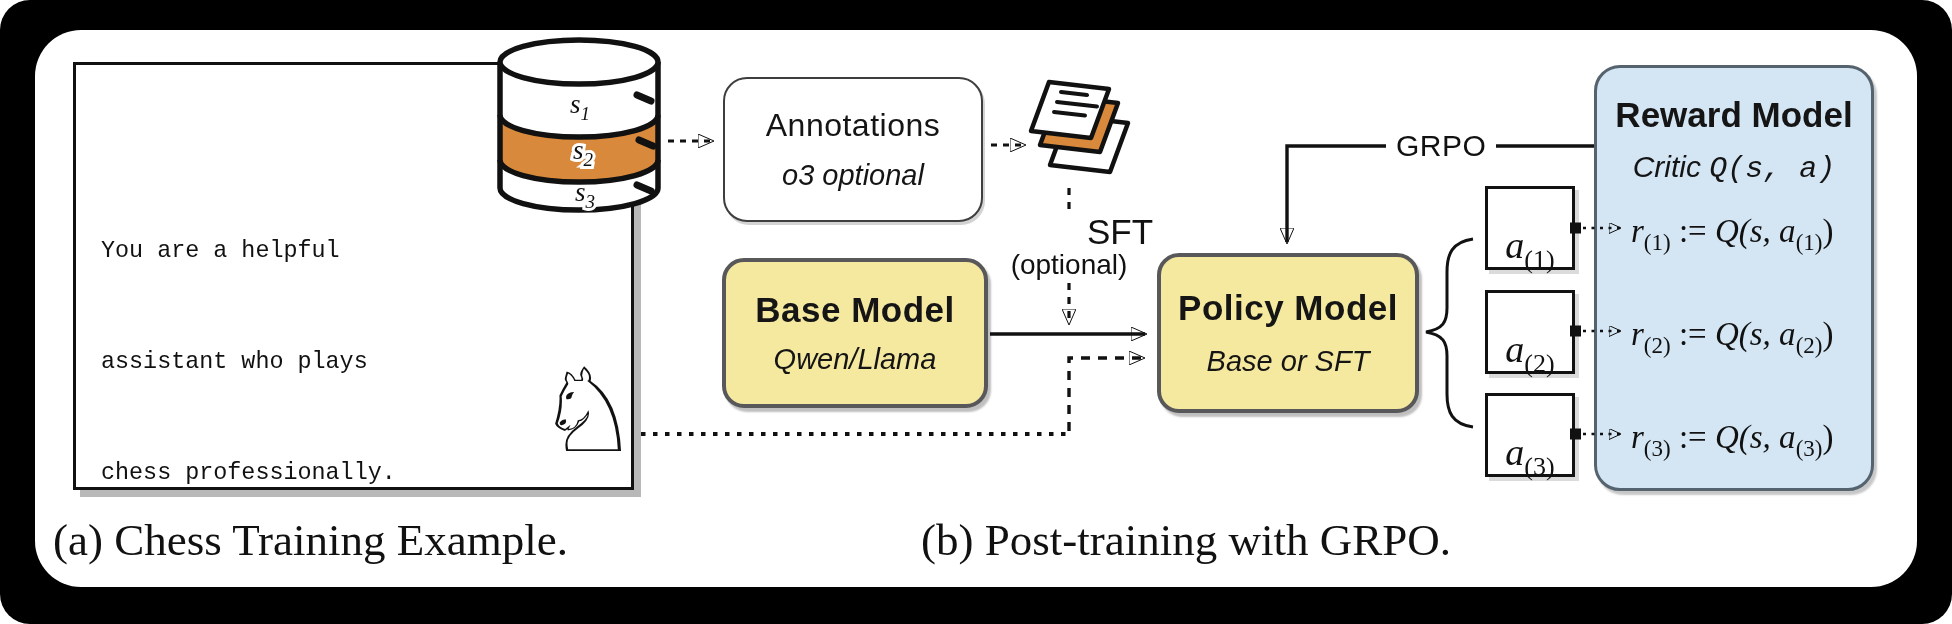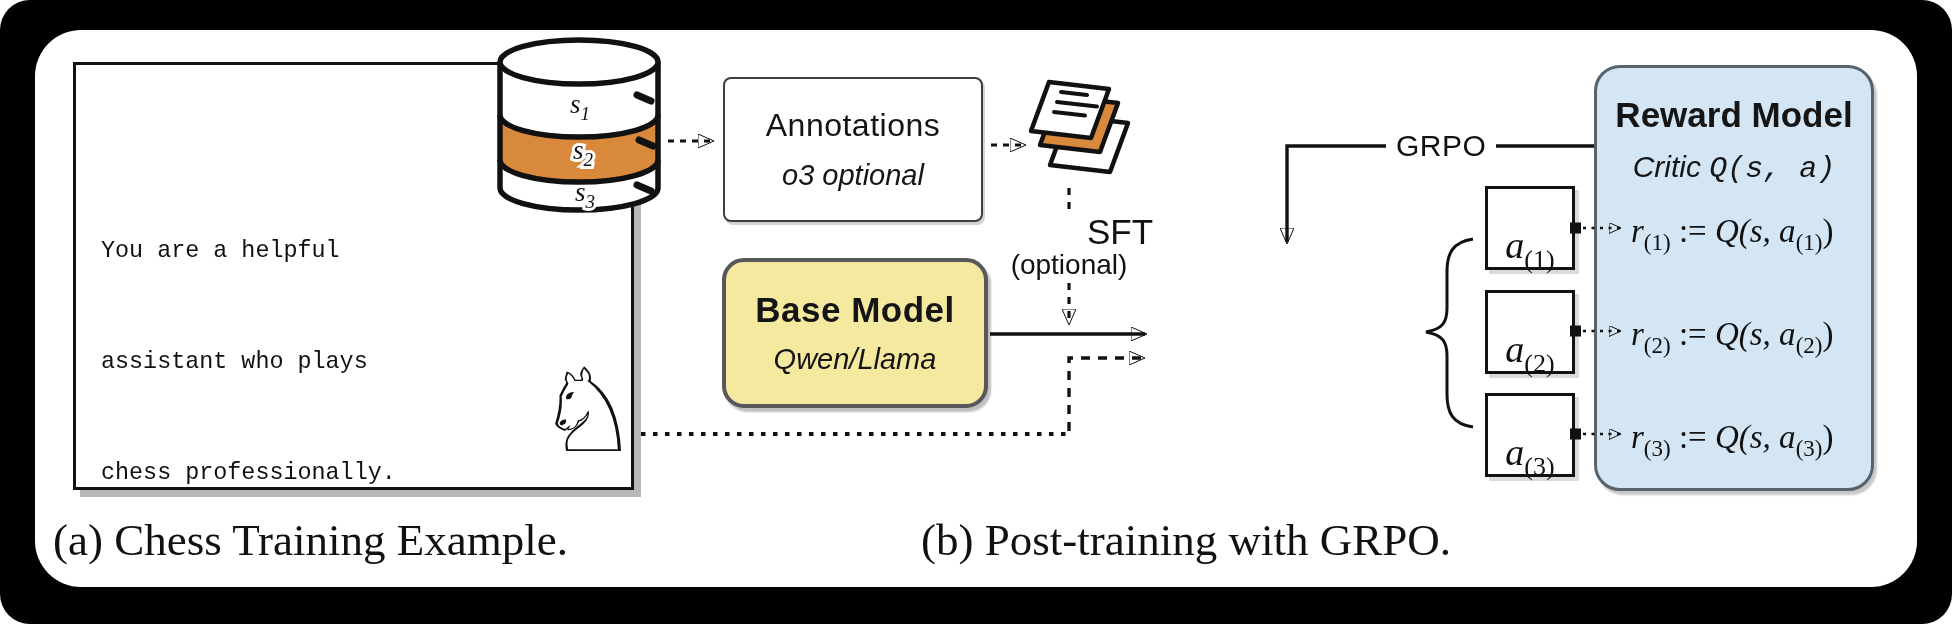--- a/index.html
+++ b/index.html
@@ -25,21 +25,21 @@
   .cyl text{font-family:"Liberation Serif",serif;font-style:italic;fill:#111;
             paint-order:stroke;stroke:#fff;stroke-width:6px;}
 
   
   .node{position:absolute;box-sizing:border-box;display:flex;flex-direction:column;
         align-items:center;justify-content:center;text-align:center;z-index:2;}
   .node .title{font-weight:bold;font-size:35px;letter-spacing:.5px;color:#151515;}
   .node .subtitle{font-style:italic;font-size:29px;color:#151515;}
 
   .annotations{left:723px;top:77px;width:260px;height:145px;background:#fff;
-               border:2.5px solid #3e3e3e;border-radius:8px;gap:15px;
+               border:2.5px solid #3e3e3e;border-radius:24px;gap:15px;
                box-shadow:2px 3px 0 rgba(130,130,130,.35);}
   .annotations .title{font-weight:normal;font-size:32px;}
 
   .base-model{left:722px;top:258px;width:266px;height:150px;background:var(--yellow);
               border:4px solid var(--border_gray);border-radius:22px;gap:13px;
               box-shadow:3px 4px 2px rgba(0,0,0,.25);}
   .policy-model{left:1157px;top:253px;width:262px;height:160px;background:var(--yellow);
               border:4px solid var(--border_gray);border-radius:22px;gap:17px;
               box-shadow:3px 4px 2px rgba(0,0,0,.25);}
 
@@ -138,20 +138,24 @@
   </svg>
 
   <div class="sft-label">SFT</div>
   <div class="sft-note">(optional)</div>
 
   <div class="node base-model">
     <div class="title">Base Model</div>
     <div class="subtitle">Qwen/Llama</div>
   </div>
 
+  <div class="node policy-model">
+    <div class="title">Policy Model</div>
+    <div class="subtitle">Base or SFT</div>
+  </div>
 
   <div class="grpo-label">GRPO</div>
 
   <div class="abox a1">
     <span><i>a</i><sub>(1)</sub></span>
   </div>
   <div class="abox a2">
     <span><i>a</i><sub>(2)</sub></span>
   </div>
   <div class="abox a3">

